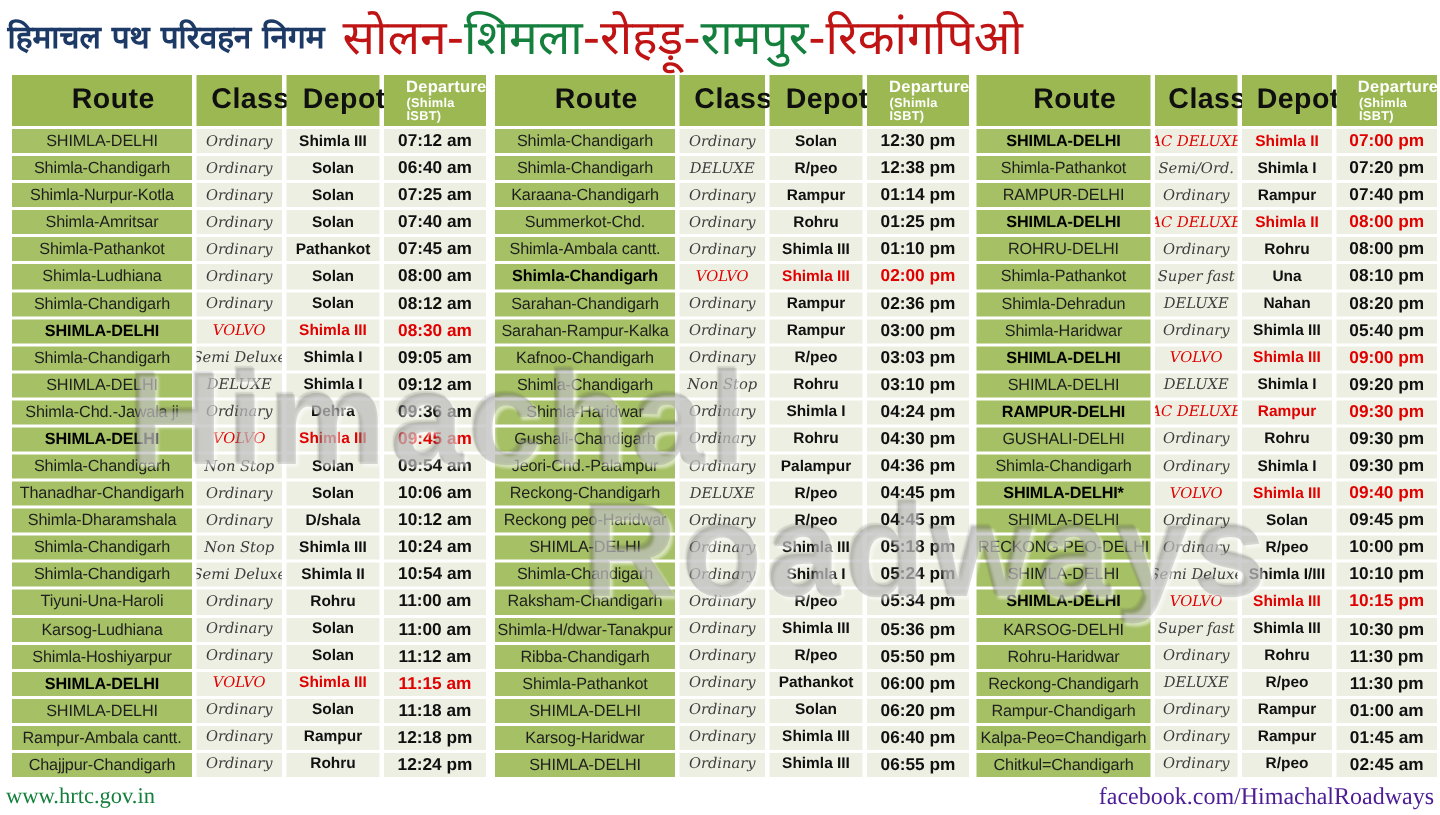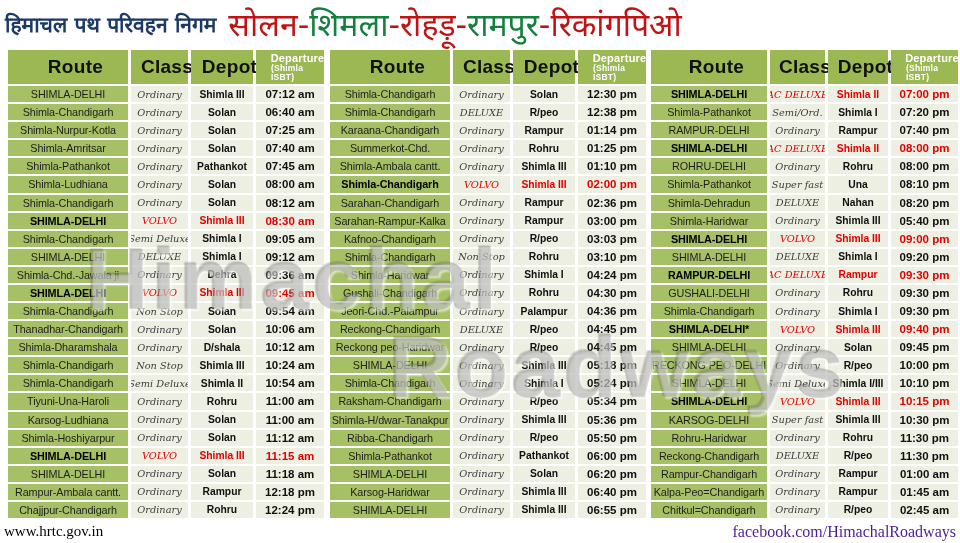--- a/index.html
+++ b/index.html
@@ -53,21 +53,21 @@
     position:absolute; font-weight:bold; font-size:88px; letter-spacing:3px;
     color:rgba(125,125,125,0.28); pointer-events:none; z-index:5;
     text-shadow:2px 2px 2px rgba(255,255,255,0.55), -1px -1px 1px rgba(60,60,60,0.18);
     font-family:"Liberation Sans", sans-serif;
   }
   #wm1 { left:85px;  top:228px; }
   #wm2 { left:388px; top:316px; }
   
   .footer-left {
     position:absolute; left:4px; bottom:3px; font-family:"Liberation Serif", serif;
-    font-size:15px; color:#000000;
+    font-size:15px; color:#15803d;
   }
   .footer-right {
     position:absolute; right:4px; bottom:2px; font-family:"Liberation Serif", serif;
     font-size:16px; color:#4c1d95;
   }
 </style>
 </head>
 <body>
 
 <div class="page" style="--navy: #1d3a66; --green-head: #9cb852; --green-cell: #a6c065; --pale: #edefe2; --red: #e00000;">

